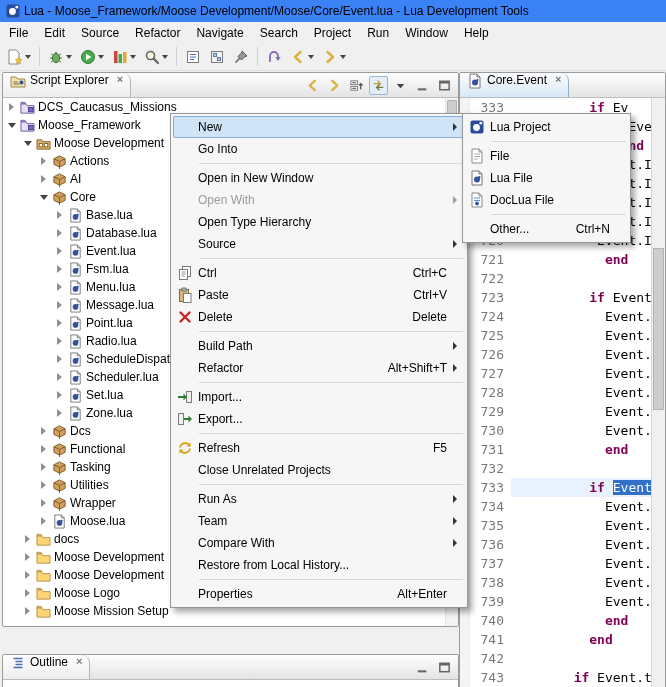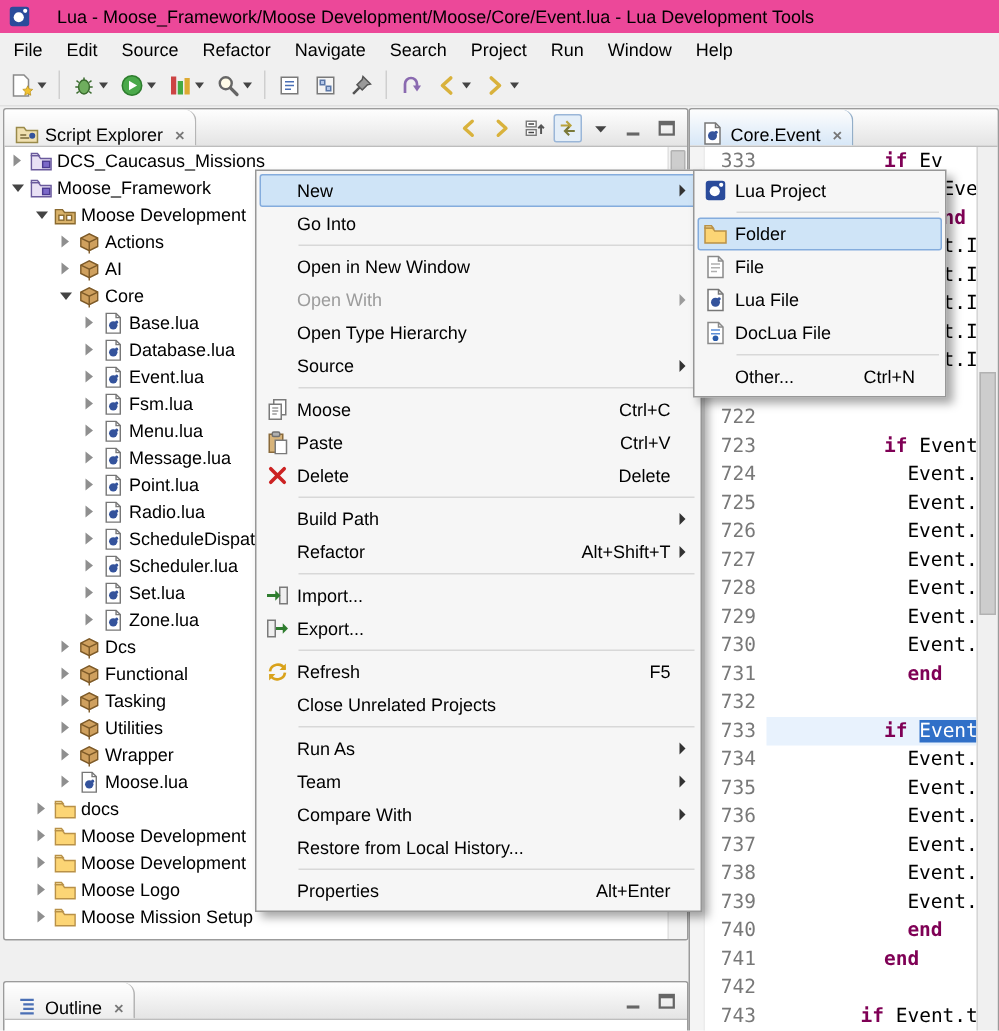--- a/index.html
+++ b/index.html
@@ -2,35 +2,35 @@
 <html style="--menu-highlight: #cfe4f7; --selection: #3070c8; --keyword: #7f0055; --current-line: #e8f2fd;"><head>
 <meta charset="utf-8">
 <style>
   html,body{margin:0;padding:0}
   body{width:666px;height:687px;position:relative;overflow:hidden;background:#f0f0f0;
        font-family:"Liberation Sans","DejaVu Sans",sans-serif;font-size:12px;color:#000;cursor:default}
   .ic{display:inline-flex;width:16px;height:16px;flex:none;align-items:center;justify-content:center}
   .ic svg{width:100%;height:100%}
 
   
-  .titlebar{height:22px;display:flex;align-items:center;gap:17px;padding:0 5px;background:#ec4899;white-space:nowrap}
+  .titlebar{height:22px;display:flex;align-items:center;gap:3px;padding:0 5px;background:#3b82f6;white-space:nowrap}
   .menubar{height:21px;display:flex;align-items:center;padding-left:1px;background:#f0f0f0}
   .mbi{padding:2px 8px}
   .toolbar{height:27px;display:flex;align-items:center;background:#f0f0f0;border-bottom:1px solid #e0e0e0;padding:0 3px}
   .tbtn{display:flex;align-items:center;height:24px;padding:0 3px;border:1px solid transparent;border-radius:3px}
   .dd{width:0;height:0;border-left:3px solid transparent;border-right:3px solid transparent;border-top:4px solid #444;margin-left:2px}
   .tsep{width:1px;align-self:stretch;margin:4px 4px;background:#cfcfcf}
 
   
   .panel{position:absolute;background:#fff;border:1px solid #9b9b9b;border-radius:2px;overflow:hidden}
   #explorer{left:2px;top:72px;width:455px;height:553px}
   #outlinep{left:2px;top:654px;width:455px;height:59px}
   #editorp{left:459px;top:72px;width:205px;height:615px}
   .phead{height:24px;background:linear-gradient(#fefefe,#e4e4e4);border-bottom:1px solid #bdbdbd;display:flex;align-items:center}
-  .ptab{display:flex;align-items:flex-end;gap:4px;height:24px;padding:0 7px;background:linear-gradient(#ffffff,#ededed);
+  .ptab{display:flex;align-items:flex-start;gap:4px;height:24px;padding:0 7px;background:linear-gradient(#ffffff,#ededed);
         border-right:1px solid #b5b5b5;border-top-right-radius:8px;white-space:nowrap}
   .etab{background:linear-gradient(#fdfdfd,#d7e7f7);border-right:1px solid #93aec8}
   .closex{color:#777;font-weight:bold;font-size:11px;margin-left:4px}
   .ptools{margin-left:auto;display:flex;align-items:center;gap:3px;padding-right:4px}
   .ptools .ic{width:15px;height:15px;padding:1px;border:1px solid transparent;border-radius:2px}
   .ptools .pressed{border-color:#9ab6d8;background:#e4eef8}
 
   
   .tree{position:absolute;top:25px;left:0;right:12px;bottom:0;overflow:hidden}
   .trow{height:18px;display:flex;align-items:center;gap:3px;white-space:nowrap}
@@ -713,21 +713,21 @@
     <div class="mi">
       <span class="mic">
         <span class="ic">
           <svg viewBox="0 0 16 16">
             <rect x="5.5" y="1.5" width="8" height="10" fill="#fff" stroke="#7a7a7a"></rect>
             <rect x="2.5" y="4.5" width="8" height="10" fill="#fff" stroke="#7a7a7a"></rect>
             <path d="M4.5 7h4M4.5 9h4M4.5 11h3" stroke="#9a9a9a"></path>
           </svg>
         </span>
       </span>
-      <span class="ml">Moose</span>
+      <span class="ml">Ctrl</span>
       <span class="msp"></span>
       <span class="mac">Ctrl+C</span>
       <span class="marslot"></span>
     </div>
     <div class="mi">
       <span class="mic">
         <span class="ic">
           <svg viewBox="0 0 16 16">
             <rect x="2.5" y="2.5" width="9" height="12" fill="#d8b47a" stroke="#8a6a3a"></rect>
             <rect x="4.5" y="1" width="5" height="3" rx="1" fill="#b0b0b0" stroke="#707070"></rect>
@@ -872,33 +872,20 @@
             <circle cx="7.5" cy="8.5" r="3.4" fill="#fff"></circle>
             <circle cx="11.8" cy="4.2" r="1.4" fill="#fff"></circle>
           </svg>
         </span>
       </span>
       <span class="ml">Lua Project</span>
       <span class="msp"></span>
       <span class="marslot"></span>
     </div>
     <div class="msep"></div>
-    <div class="mi hl">
-      <span class="mic">
-        <span class="ic">
-          <svg viewBox="0 0 16 16">
-            <path d="M1 4h5l1.5 2H15v8H1z" fill="#fcd575" stroke="#b99147"></path>
-            <path d="M1 4V2.5h4.3l1.2 1.5z" fill="#fde9ae" stroke="#b99147"></path>
-          </svg>
-        </span>
-      </span>
-      <span class="ml">Folder</span>
-      <span class="msp"></span>
-      <span class="marslot"></span>
-    </div>
     <div class="mi">
       <span class="mic">
         <span class="ic">
           <svg viewBox="0 0 16 16">
             <path d="M3 1h7l3 3v11H3z" fill="#fff" stroke="#8a8a8a"></path>
             <path d="M10 1v3h3" fill="none" stroke="#8a8a8a"></path>
             <path d="M5 6h6M5 8.5h6M5 11h4" stroke="#b0b0b0"></path>
           </svg>
         </span>
       </span>

